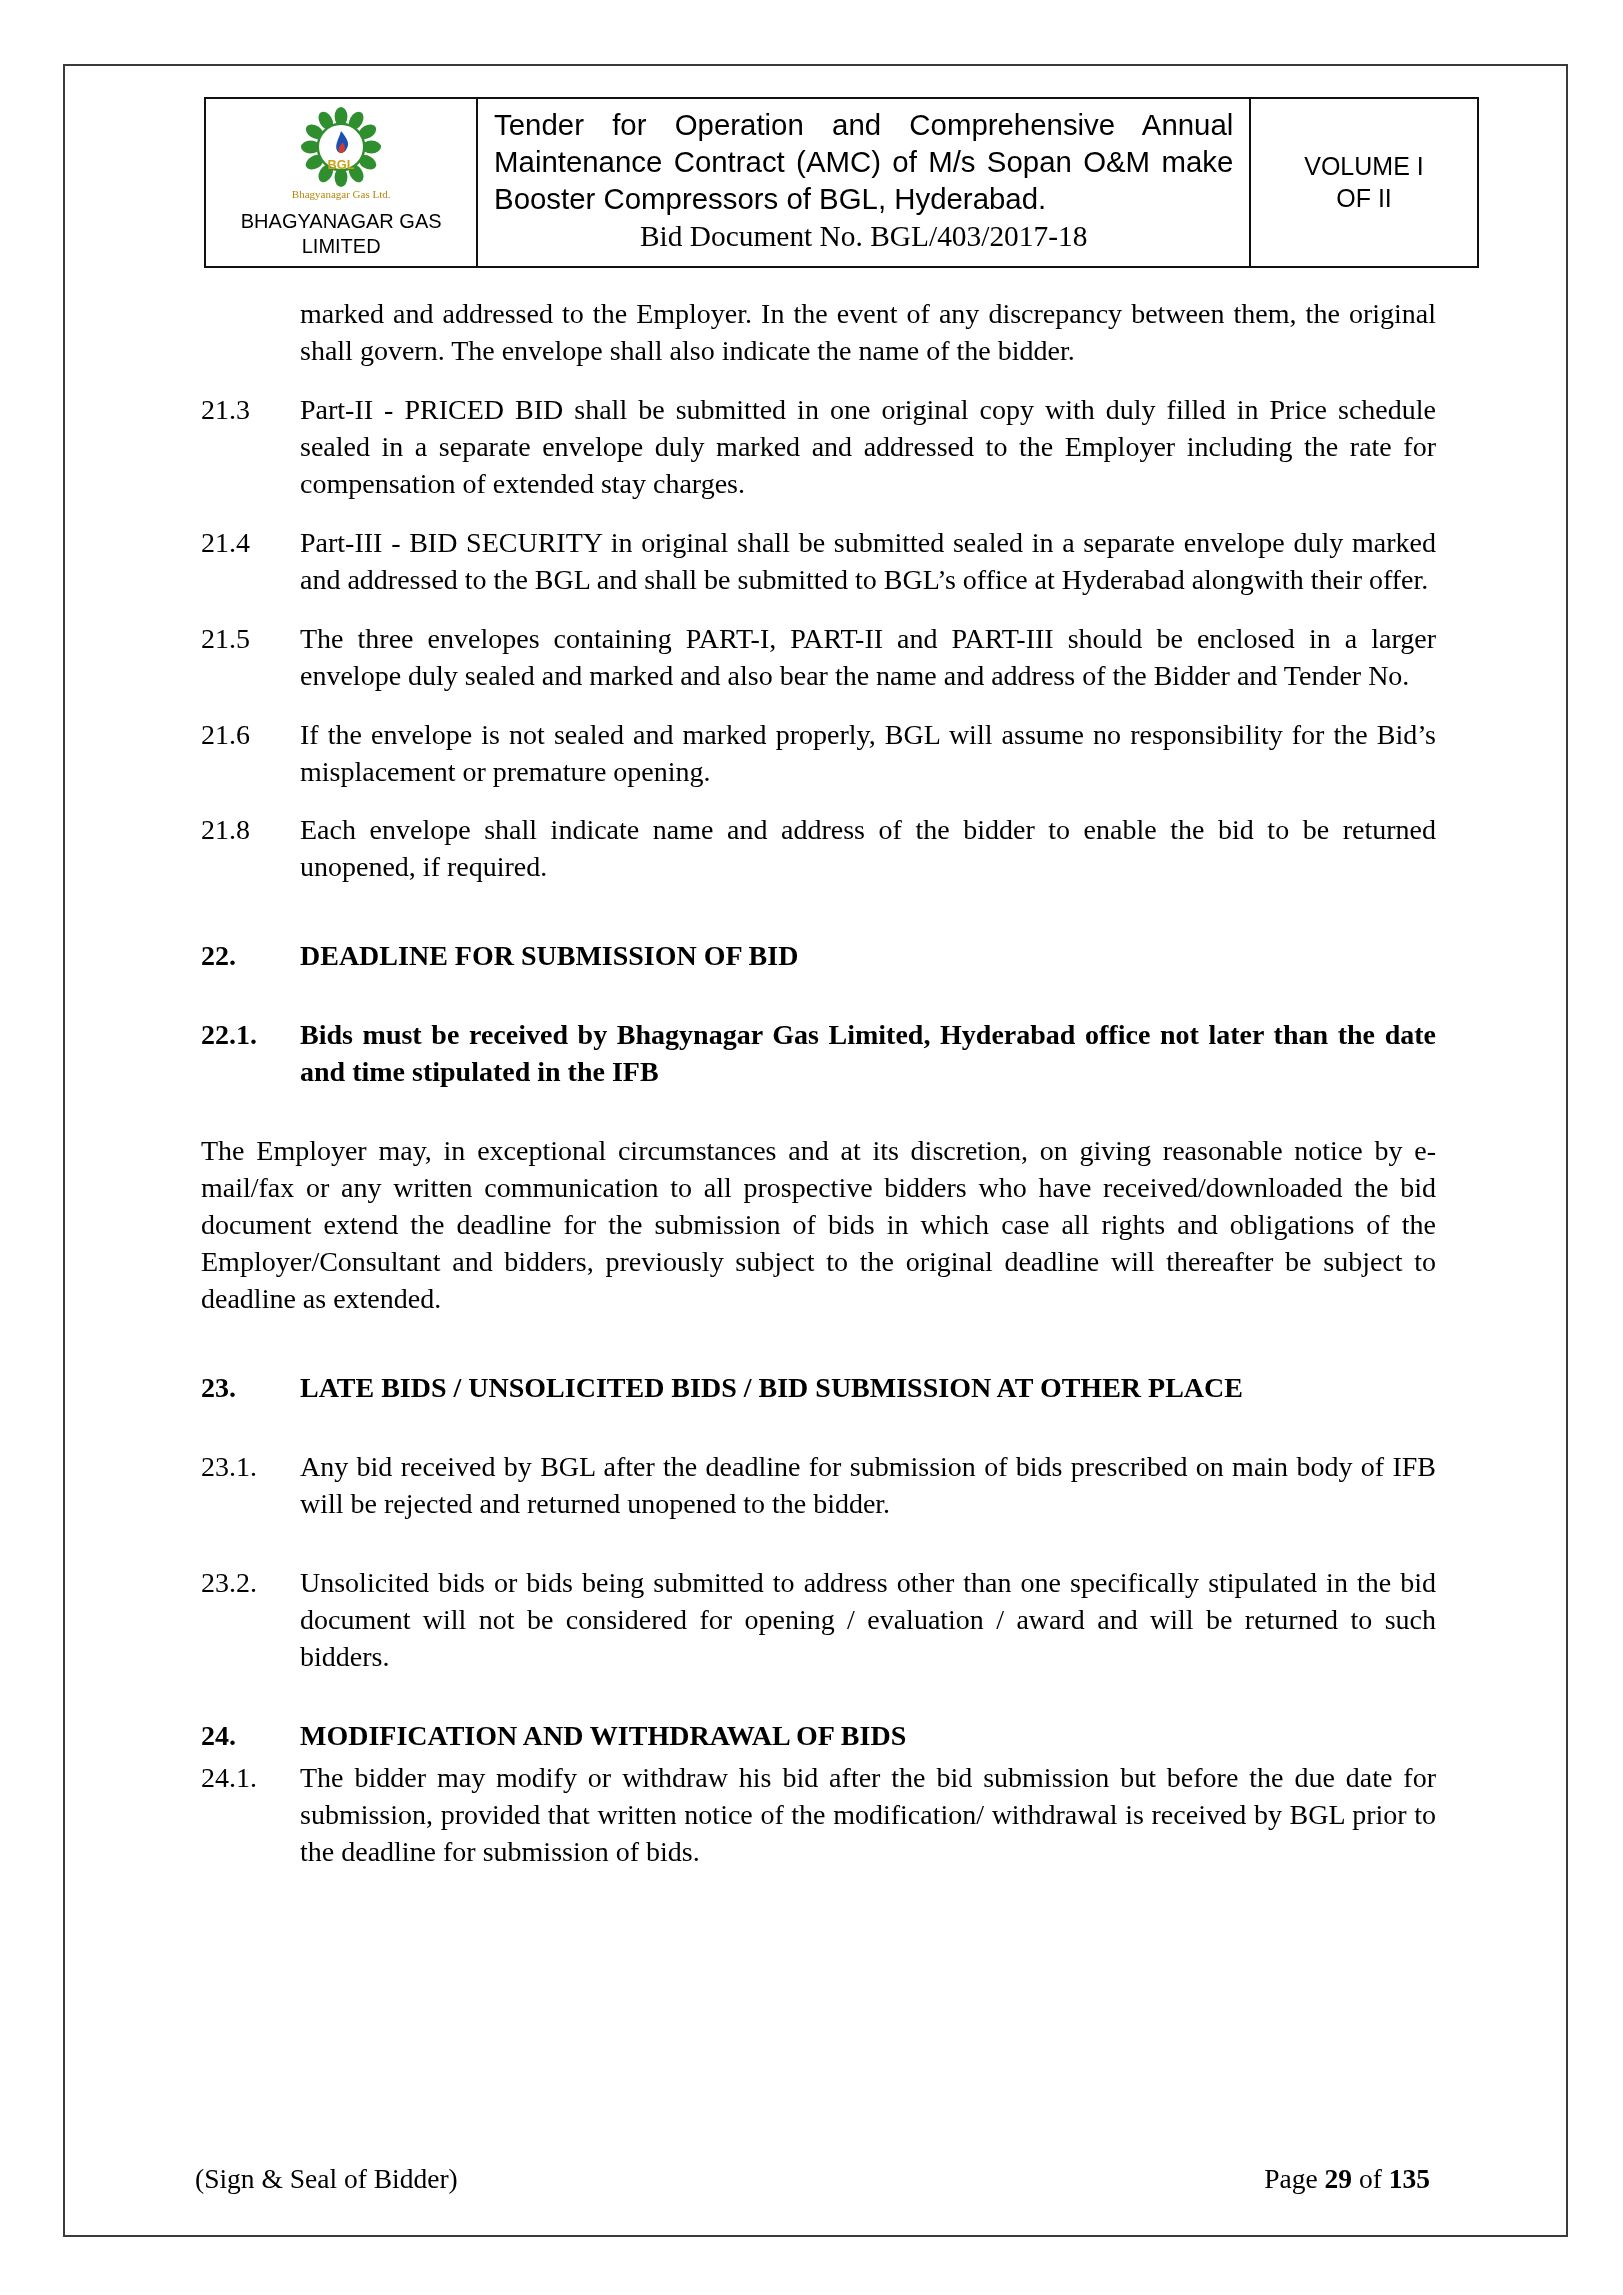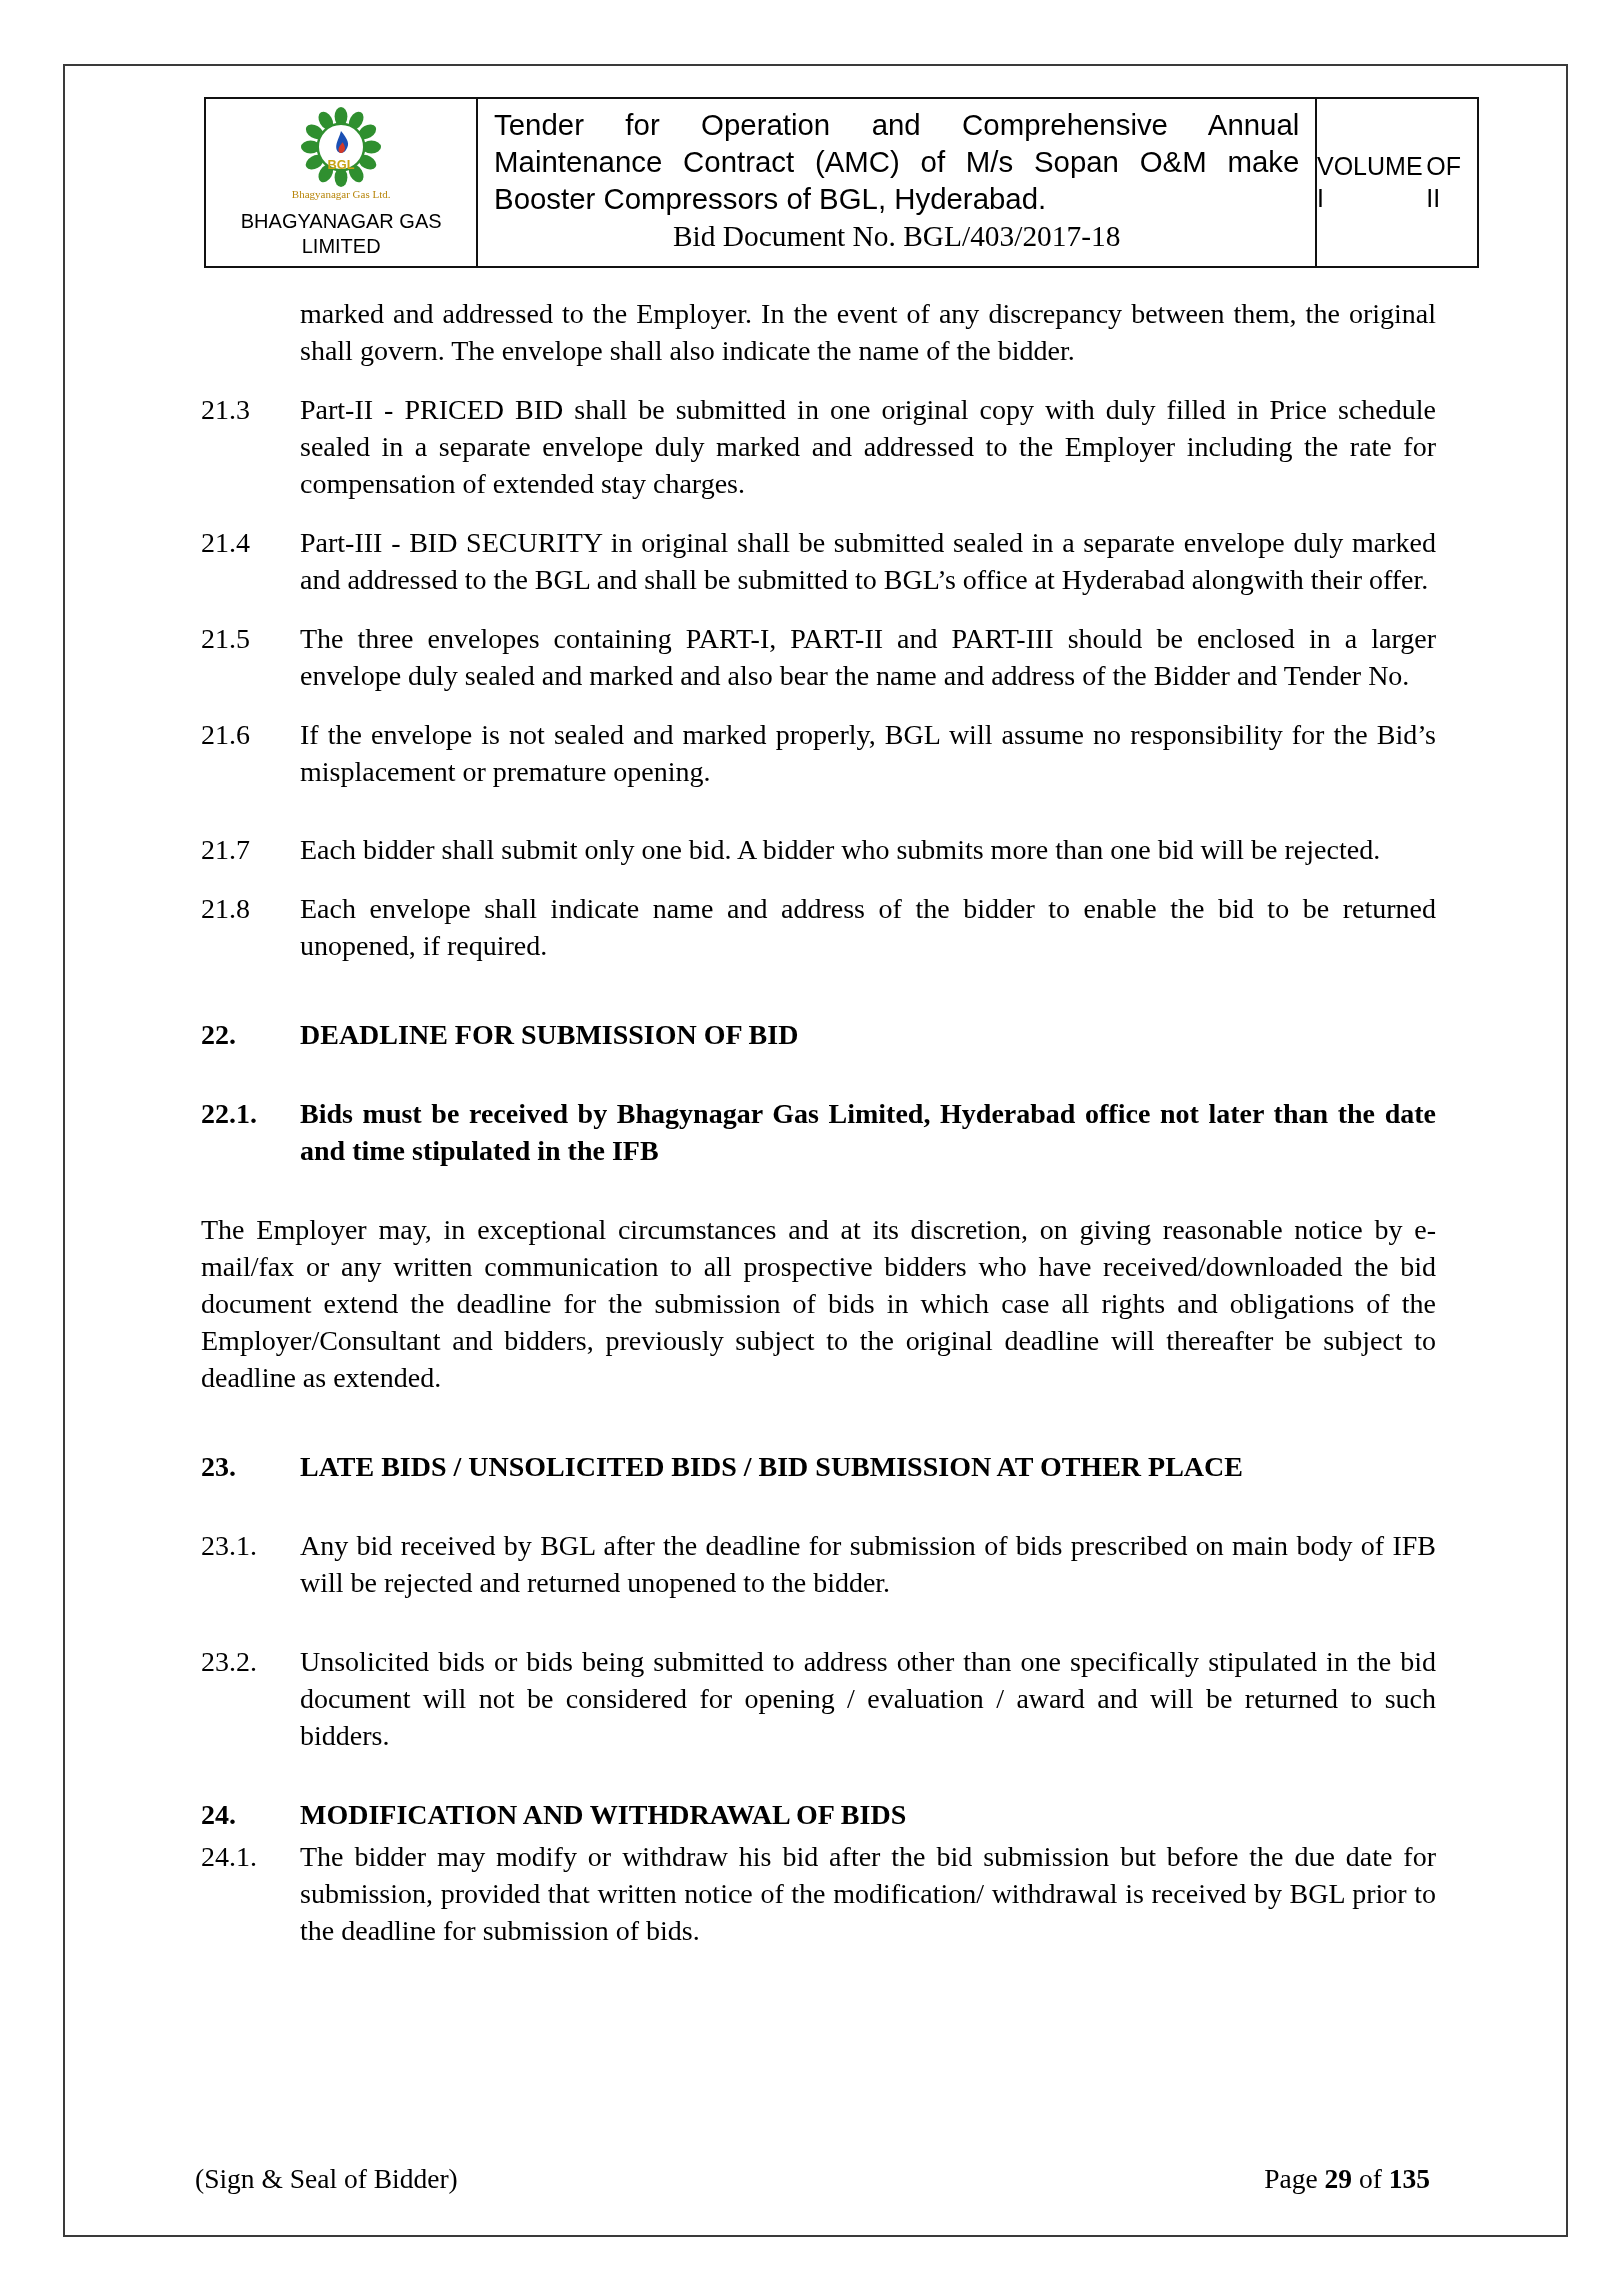--- a/index.html
+++ b/index.html
@@ -32,23 +32,23 @@
     width: 260px;
     display: flex; flex-direction: column;
     align-items: center; justify-content: center;
     padding: 7.9px 5.2px 6.5px 5.2px;
   }
   .title-cell {
     flex: 1;
     padding: 6.5px 15.7px 6.5px 15.7px;
   }
   .volume-cell {
-    width: 160px;
+    width: 226px;
     border-right: none;
-    display: flex; flex-direction: row;
+    display: flex; flex-direction: column;
     align-items: center; justify-content: center;
     font-family: "Liberation Sans", sans-serif;
     font-size: 25px;
     line-height: 1.3;
   }
   .title-main {
     font-family: "Liberation Sans", sans-serif;
     font-size: 29.4px;
     line-height: 1.27;
     text-align: justify;
@@ -194,24 +194,20 @@
   <div class="para gap-md">
     <div class="num">21.5</div>
     <div class="txt">The three envelopes containing PART-I, PART-II and PART-III should be enclosed in a larger envelope duly sealed and marked and also bear the name and address of the Bidder and Tender No.</div>
   </div>
 
   <div class="para gap-md">
     <div class="num">21.6</div>
     <div class="txt">If the envelope is not sealed and marked properly, BGL will assume no responsibility for the Bid’s misplacement or premature opening.</div>
   </div>
 
-  <div class="para gap-lg">
-    <div class="num">21.7</div>
-    <div class="txt">Each bidder shall submit only one bid. A bidder who submits more than one bid will be rejected.</div>
-  </div>
 
   <div class="para gap-md">
     <div class="num">21.8</div>
     <div class="txt">Each envelope shall indicate name and address of the bidder to enable the bid to be returned unopened, if required.</div>
   </div>
 
   <div class="para heading bold gap-xl">
     <div class="num">22.</div>
     <div class="txt">DEADLINE FOR SUBMISSION OF BID</div>
   </div>

